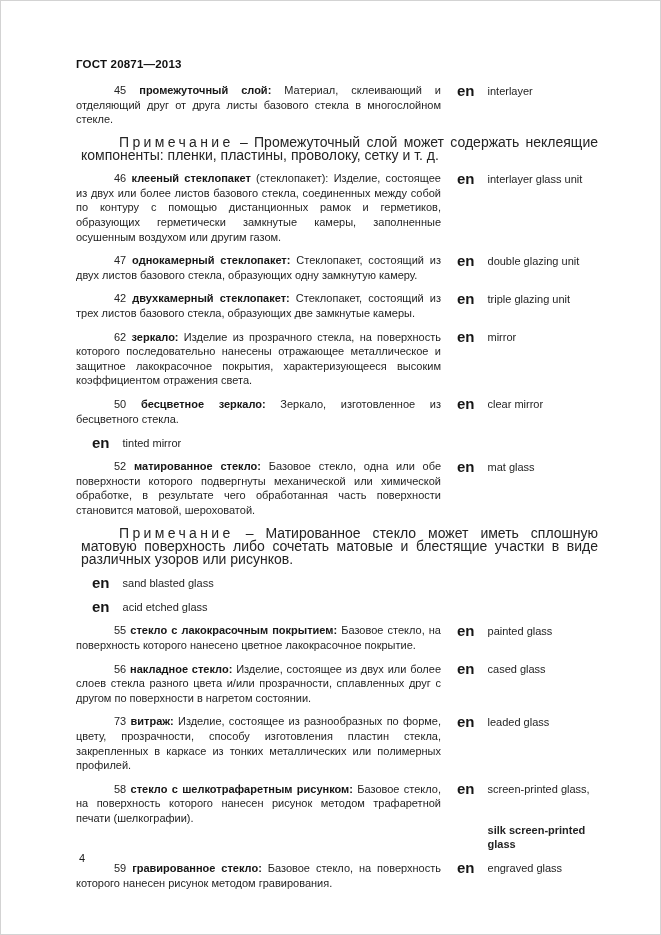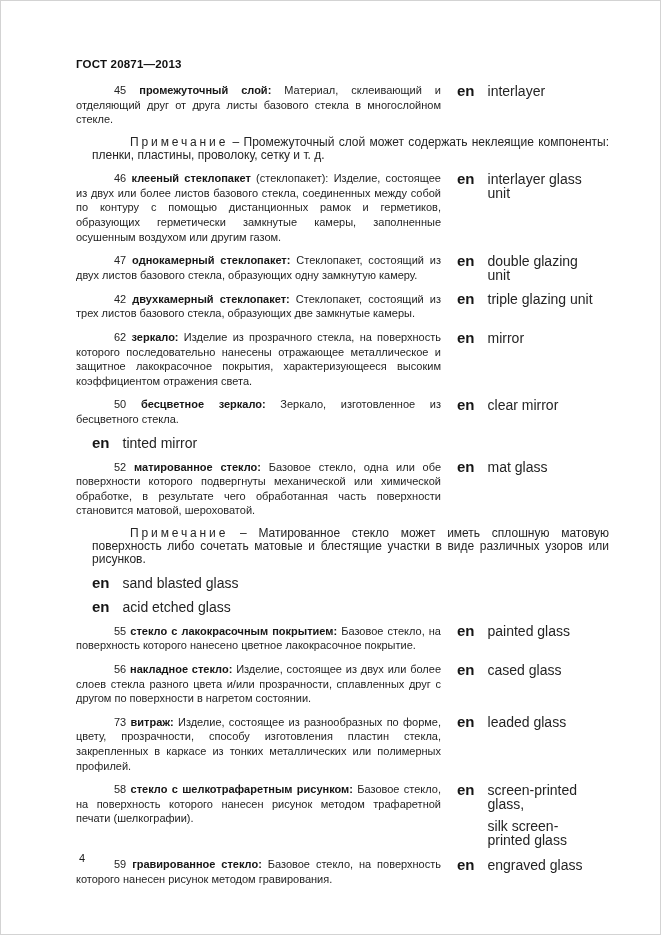--- a/index.html
+++ b/index.html
@@ -51,32 +51,32 @@
   }
   .en-label {
     font-size: 15px;
     font-weight: bold;
     color: #161616;
     margin-right: 13px;
     line-height: 14.6px;
   }
   .en-terms { flex: 1; }
   .en-line {
-    font-size: 14px;
+    font-size: 11px;
     line-height: 14.6px;
     color: #242424;
   }
-  .en-line + .en-line { margin-top: 7px; }
+  .en-line + .en-line { margin-top: 26px; font-weight: bold; }
   .note {
-    font-size: 12px;
+    font-size: 14px;
     line-height: 13.2px;
     text-align: justify;
     text-indent: 38px;
     color: #242424;
-    margin: 8px 0 9px 16px;
+    margin: 8px 0 9px 5px;
     width: 517px;
   }
   .note-label { letter-spacing: 0.24em; }
   .page-number {
     position: absolute;
     left: 78px;
     top: 851px;
     font-size: 11px;
     color: #1a1a1a;
   }

